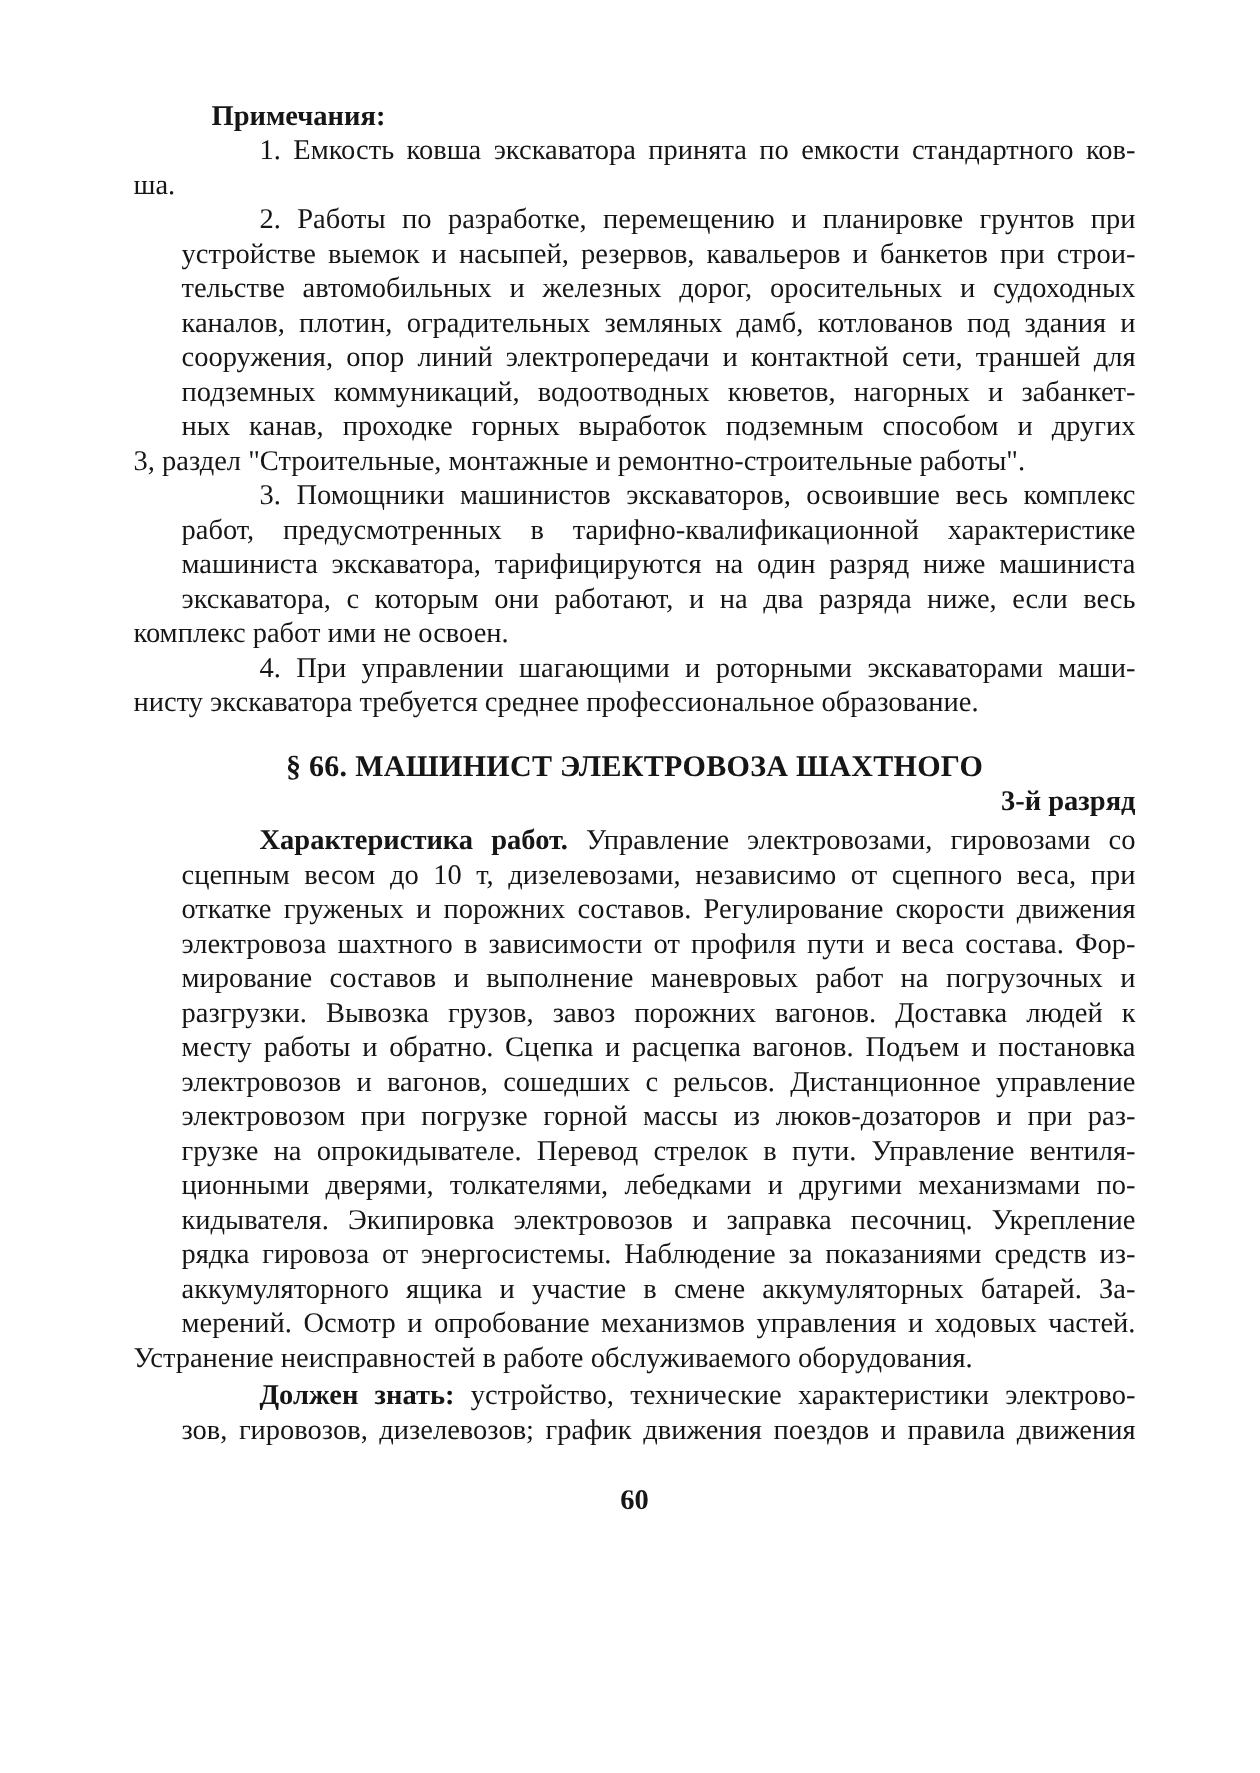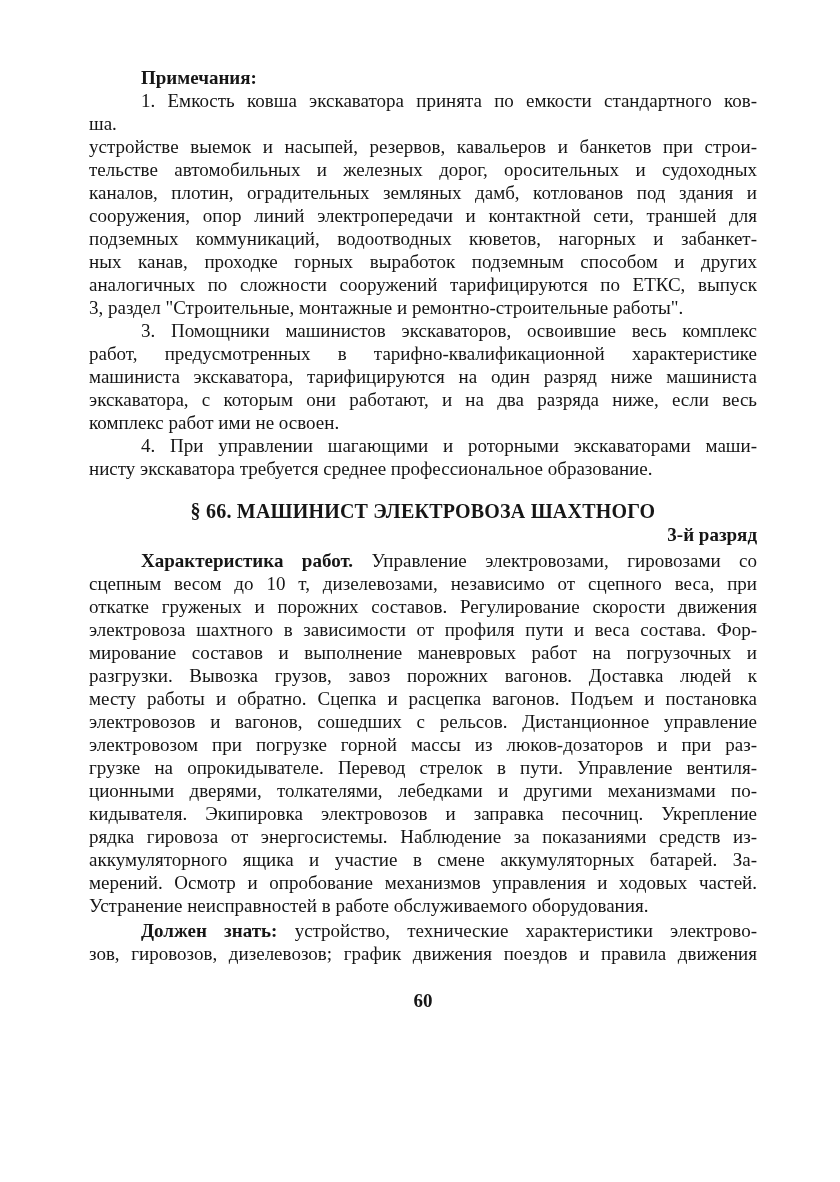--- a/index.html
+++ b/index.html
@@ -20,20 +20,21 @@
     font-size:19px;
     line-height:23px;
     min-height:23px;
     max-height:23px;
     overflow:hidden;
     text-align:left;
   }
   .just {
     text-align:justify;
     text-align-last:justify;
+    margin-left:32px;
   }
   .indent { text-indent:52px; }
   .bold { font-weight:bold; }
   .section-title {
     margin-top:19px;
     font-size:20px;
     line-height:24px;
     font-weight:bold;
     text-align:center;
     letter-spacing:0.2px;
@@ -57,27 +58,27 @@
 <body>
 
 <div class="page">
   <div class="content">
 
     <div class="line indent bold">Примечания:</div>
 
     <div class="line indent just">1. Емкость ковша экскаватора принята по емкости стандартного ков-</div>
     <div class="line">ша.</div>
 
+    <div class="line indent just">2. Работы по разработке, перемещению и планировке грунтов при</div>
     <div class="line just">устройстве выемок и насыпей, резервов, кавальеров и банкетов при строи-</div>
     <div class="line just">тельстве автомобильных и железных дорог, оросительных и судоходных</div>
     <div class="line just">каналов, плотин, оградительных земляных дамб, котлованов под здания и</div>
     <div class="line just">сооружения, опор линий электропередачи и контактной сети, траншей для</div>
     <div class="line just">подземных коммуникаций, водоотводных кюветов, нагорных и забанкет-</div>
     <div class="line just">ных канав, проходке горных выработок подземным способом и других</div>
-    <div class="line just">аналогичных по сложности сооружений тарифицируются по ЕТКС, выпуск</div>
     <div class="line">3, раздел "Строительные, монтажные и ремонтно-строительные работы".</div>
 
     <div class="line indent just">3. Помощники машинистов экскаваторов, освоившие весь комплекс</div>
     <div class="line just">работ, предусмотренных в тарифно-квалификационной характеристике</div>
     <div class="line just">машиниста экскаватора, тарифицируются на один разряд ниже машиниста</div>
     <div class="line just">экскаватора, с которым они работают, и на два разряда ниже, если весь</div>
     <div class="line">комплекс работ ими не освоен.</div>
 
     <div class="line indent just">4. При управлении шагающими и роторными экскаваторами маши-</div>
     <div class="line">нисту экскаватора требуется среднее профессиональное образование.</div>

